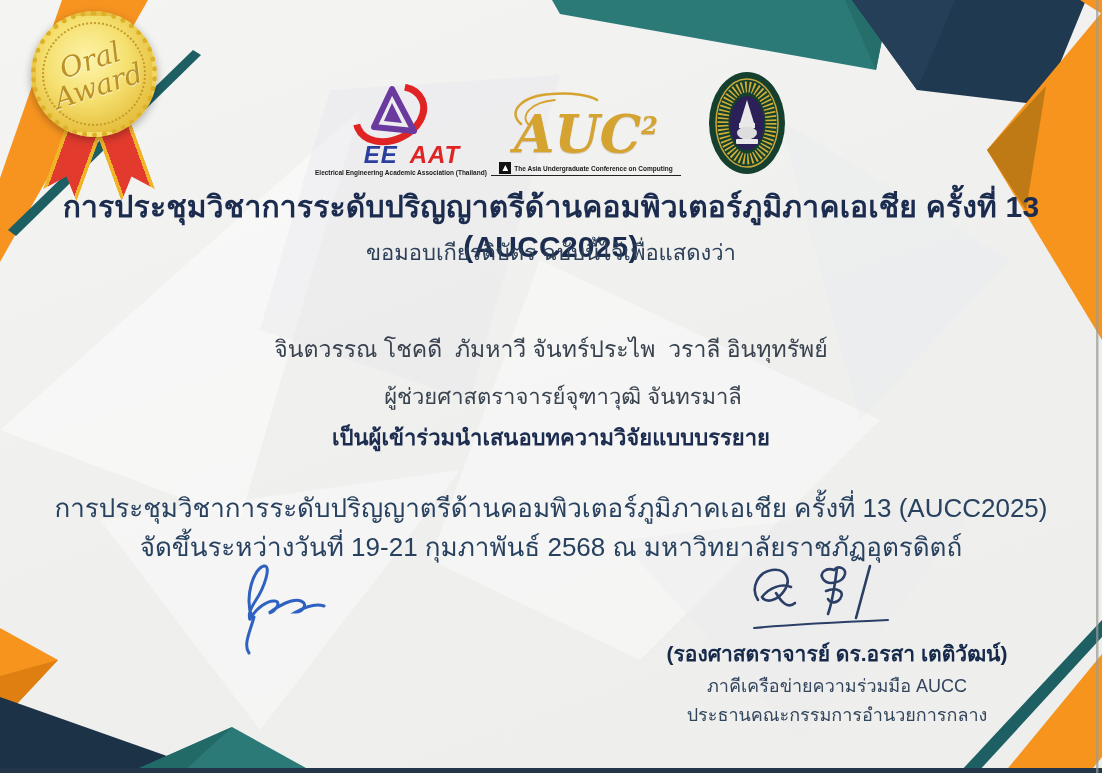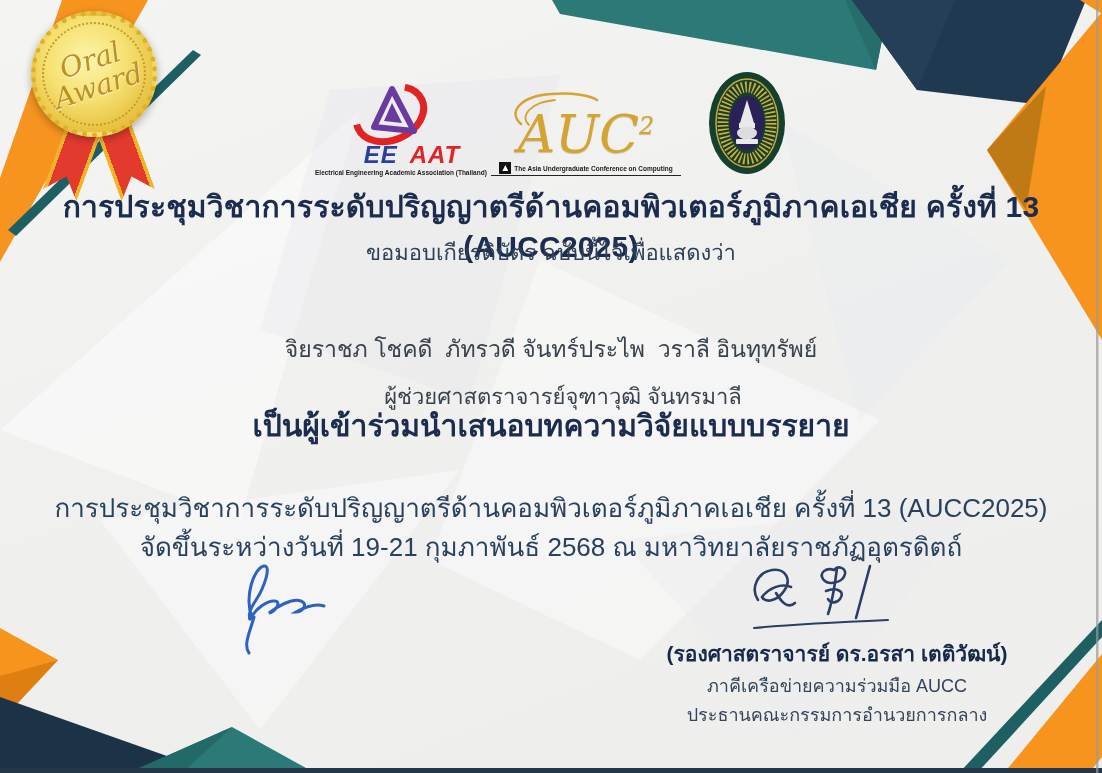--- a/index.html
+++ b/index.html
@@ -33,38 +33,38 @@
 
   
   .logo-row{position:absolute;top:56px;left:0;width:100%;height:120px;
     display:flex;justify-content:center;align-items:flex-end;gap:26px;}
   .logo-eeaat{width:150px;text-align:center;}
   .eeaat-text{font-weight:bold;font-style:italic;font-size:24px;letter-spacing:1px;line-height:1;margin-top:-4px;}
   .eeaat-blue{color:#2b3f9e;margin-left:44px;}
   .eeaat-red{color:#e02424;margin-left:12px;}
   .eeaat-tagline{font-size:6.5px;font-weight:bold;color:#1a1a1a;margin-top:2px;white-space:nowrap;}
   .logo-auc{width:190px;text-align:center;position:relative;}
-  .auc-text{font-family:"DejaVu Serif",serif;font-style:italic;font-weight:normal;
+  .auc-text{font-family:"DejaVu Serif",serif;font-style:italic;font-weight:bold;
     font-size:52px;line-height:1;color:#d5a32f;text-shadow:0 1px 1px rgba(140,95,10,.35);}
   .auc-text sup{font-size:24px;vertical-align:super;}
   .auc-swirl{position:absolute;left:8px;top:-16px;}
   .auc-tagline{display:flex;align-items:center;justify-content:center;gap:3px;
     border-bottom:1px solid #222;padding-bottom:1px;margin-top:2px;}
   .auc-square{width:12px;height:12px;background:#111;position:relative;flex:0 0 auto;}
   .auc-square::after{content:"";position:absolute;inset:3px;background:#fff;clip-path:polygon(0 100%,50% 0,100% 100%);}
   .auc-tagline-text{font-size:6.5px;font-weight:bold;color:#1a1a1a;white-space:nowrap;}
   .logo-seal{width:80px;}
 
   
   .tline{position:absolute;left:0;width:100%;text-align:center;white-space:pre-wrap;}
   .title      {top:183px;font-size:30px;font-weight:bold;color:#1b2c4f;letter-spacing:.2px;}
   .subtitle   {top:235px;font-size:22px;color:#2e4058;}
   .recipients {top:331px;font-size:23px;color:#39434f;}
   .advisor    {top:379px;font-size:22px;color:#39434f;margin-left:12px;}
-  .participation{top:402px;font-size:30px;font-weight:bold;color:#1b2c4f;}
+  .participation{top:420px;font-size:22px;font-weight:bold;color:#1b2c4f;}
   .award-level{top:447px;font-size:28px;font-weight:bold;color:#cf9e3a;}
   .event1     {top:487px;font-size:26px;color:#27415f;}
   .event2     {top:526px;font-size:26px;color:#27415f;}
 
   
   .sig-svg{position:absolute;}
   .sig-left-svg{left:212px;top:560px;}
   .sig-right-svg{left:742px;top:560px;}
   .sig-block{position:absolute;text-align:center;}
   .sig-left-block{left:58px;top:638px;width:452px;}
@@ -158,21 +158,21 @@
         <path d="M40,30 L47,53 L33,53 Z" fill="#e9e9e9"></path>
         <rect x="32" y="53" width="16" height="5" fill="#e9e9e9"></rect>
         <ellipse cx="40" cy="63" rx="10" ry="6.5" fill="#dddddd"></ellipse>
         <rect x="29" y="69" width="22" height="5" rx="1" fill="#e9e9e9"></rect>
       </svg>
     </div>
   </div>
 
   <div class="tline title">การประชุมวิชาการระดับปริญญาตรีด้านคอมพิวเตอร์ภูมิภาคเอเชีย ครั้งที่ 13 (AUCC2025)</div>
   <div class="tline subtitle">ขอมอบเกียรติบัตร ฉบับนี้ไว้เพื่อแสดงว่า</div>
-  <div class="tline recipients">จิยราชภ โชคดี  ภัทรวดี จันทร์ประไพ  วราลี อินทุทรัพย์</div>
+  <div class="tline recipients">จินตวรรณ โชคดี  ภัมหาวี จันทร์ประไพ  วราลี อินทุทรัพย์</div>
   <div class="tline advisor">ผู้ช่วยศาสตราจารย์จุฑาวุฒิ จันทรมาลี</div>
   <div class="tline participation">เป็นผู้เข้าร่วมนำเสนอบทความวิจัยแบบบรรยาย</div>
   <div class="tline event1">การประชุมวิชาการระดับปริญญาตรีด้านคอมพิวเตอร์ภูมิภาคเอเชีย ครั้งที่ 13 (AUCC2025)</div>
   <div class="tline event2">จัดขึ้นระหว่างวันที่ 19-21 กุมภาพันธ์ 2568 ณ มหาวิทยาลัยราชภัฏอุตรดิตถ์</div>
 
   <svg class="sig-svg sig-left-svg" width="130" height="95" viewBox="0 0 130 95">
     <g fill="none" stroke="#2f62c0" stroke-width="3" stroke-linecap="round">
       <path d="M40,58 C32,36 42,8 52,6 C60,5 52,28 44,40 C38,49 36,55 38,59"></path>
       <path d="M38,59 C44,48 56,40 63,41 C70,42 63,52 57,53 C66,46 80,38 89,41 C97,44 90,52 84,52 C93,47 104,43 112,46"></path>
       <path d="M42,57 C38,72 31,85 37,93"></path>

